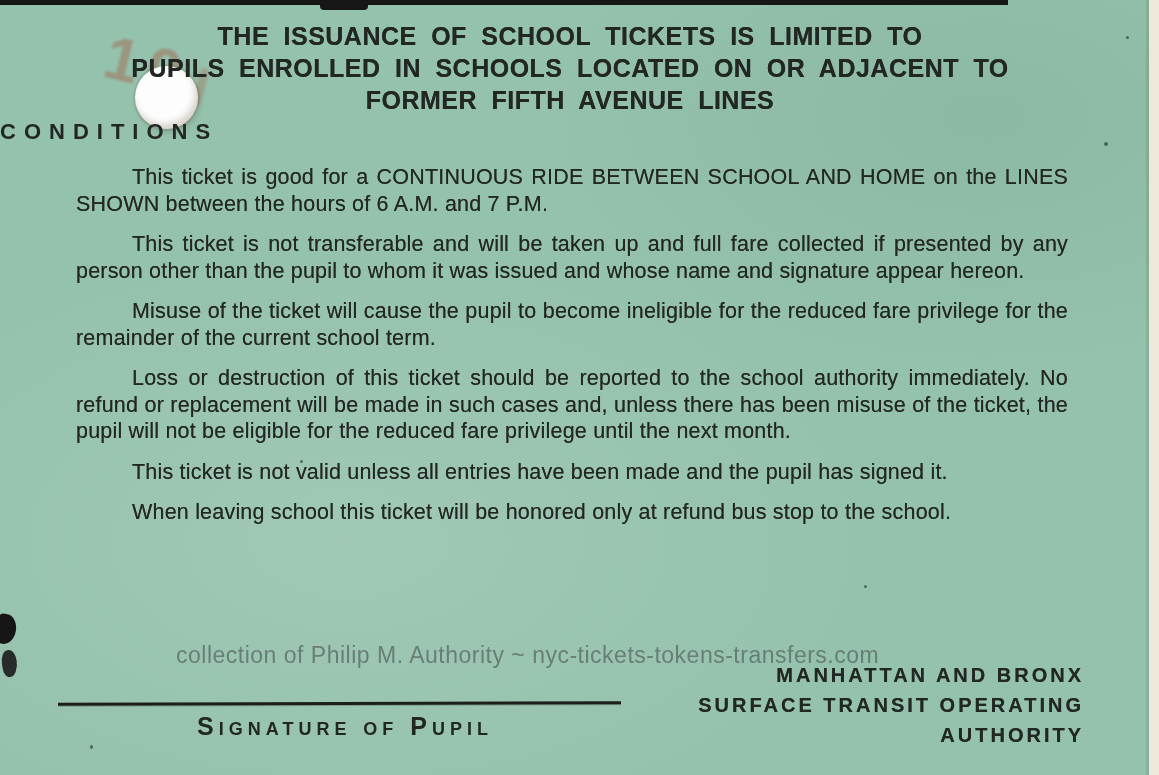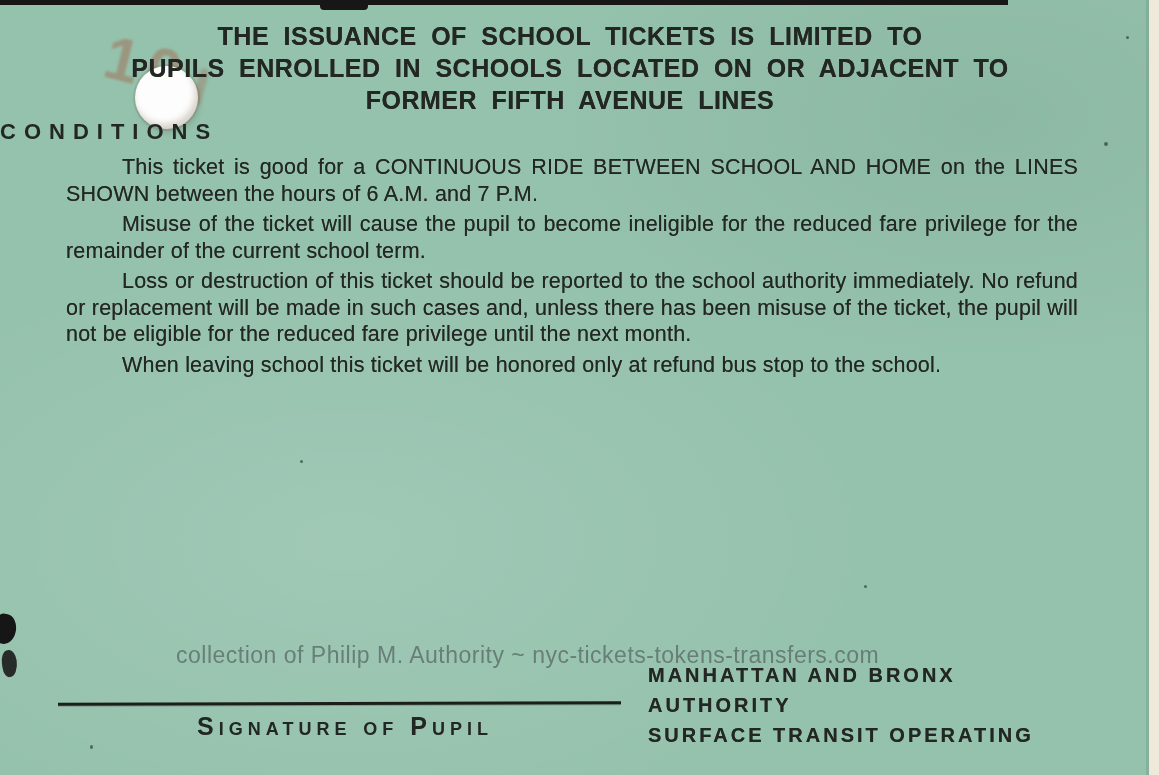--- a/index.html
+++ b/index.html
@@ -62,41 +62,41 @@
     text-align:left;
     font-size:22px;font-weight:bold;letter-spacing:8px;
   }
   .body-text{
     position:absolute;left:62px;top:150px;width:1020px;
     font-size:21.5px;line-height:26.5px;
     text-align:justify;
     letter-spacing:.2px;
     text-shadow:0 0 .5px rgba(30,35,30,.65);
   }
-  .body-text p{margin:4px;text-indent:56px;}
+  .body-text p{margin:14px;text-indent:56px;}
   .watermark{
     position:absolute;left:176px;top:642px;
     font-size:23px;letter-spacing:.5px;
     color:var(--watermark);opacity:.85;
     white-space:nowrap;
   }
   .signature-line{
     position:absolute;left:58px;top:702px;width:563px;height:3px;
     background:#1c1e1c;transform:rotate(-.15deg);
     box-shadow:0 1px 0 rgba(30,40,35,.25);
   }
   .signature-label{
     position:absolute;left:130px;top:712px;width:430px;
     text-align:center;
     font-variant:small-caps;font-weight:bold;
     font-size:25px;letter-spacing:5px;
   }
   .authority{
     position:absolute;left:648px;top:660px;width:436px;
-    text-align:left;
+    text-align:right;
     font-size:20px;font-weight:bold;line-height:30px;letter-spacing:3px;
     text-shadow:0 0 .6px rgba(30,35,30,.7);
   }
 </style>
 </head>
 <body>
 
 <div id="stage">
 
   <div class="top-strip"></div>
@@ -117,29 +117,31 @@
 
   <div class="header">
     <div>THE ISSUANCE OF SCHOOL TICKETS IS LIMITED TO</div>
     <div>PUPILS ENROLLED IN SCHOOLS LOCATED ON OR ADJACENT TO</div>
     <div>FORMER FIFTH AVENUE LINES</div>
   </div>
   <div class="conditions-title">CONDITIONS</div>
 
   <div class="body-text">
     <p>This ticket is good for a CONTINUOUS RIDE BETWEEN SCHOOL AND HOME on the LINES SHOWN between the hours of 6 A.M. and 7 P.M.</p>
+    <p>This ticket is not transferable and will be taken up and full fare collected if presented by any person other than the pupil to whom it was issued and whose name and signature appear hereon.</p>
     <p>Misuse of the ticket will cause the pupil to become ineligible for the reduced fare privilege for the remainder of the current school term.</p>
     <p>Loss or destruction of this ticket should be reported to the school authority immediately. No refund or replacement will be made in such cases and, unless there has been misuse of the ticket, the pupil will not be eligible for the reduced fare privilege until the next month.</p>
+    <p>This ticket is not valid unless all entries have been made and the pupil has signed it.</p>
     <p>When leaving school this ticket will be honored only at refund bus stop to the school.</p>
   </div>
 
   <div class="watermark">collection of Philip M. Authority ~ nyc-tickets-tokens-transfers.com</div>
 
   <div class="signature-line"></div>
   <div class="signature-label">Signature of Pupil</div>
 
   <div class="authority">
     <div>MANHATTAN AND BRONX</div>
+    <div>SURFACE TRANSIT OPERATING</div>
     <div>AUTHORITY</div>
-    <div>SURFACE TRANSIT OPERATING</div>
   </div>
 
 </div>
 
 </body></html>

